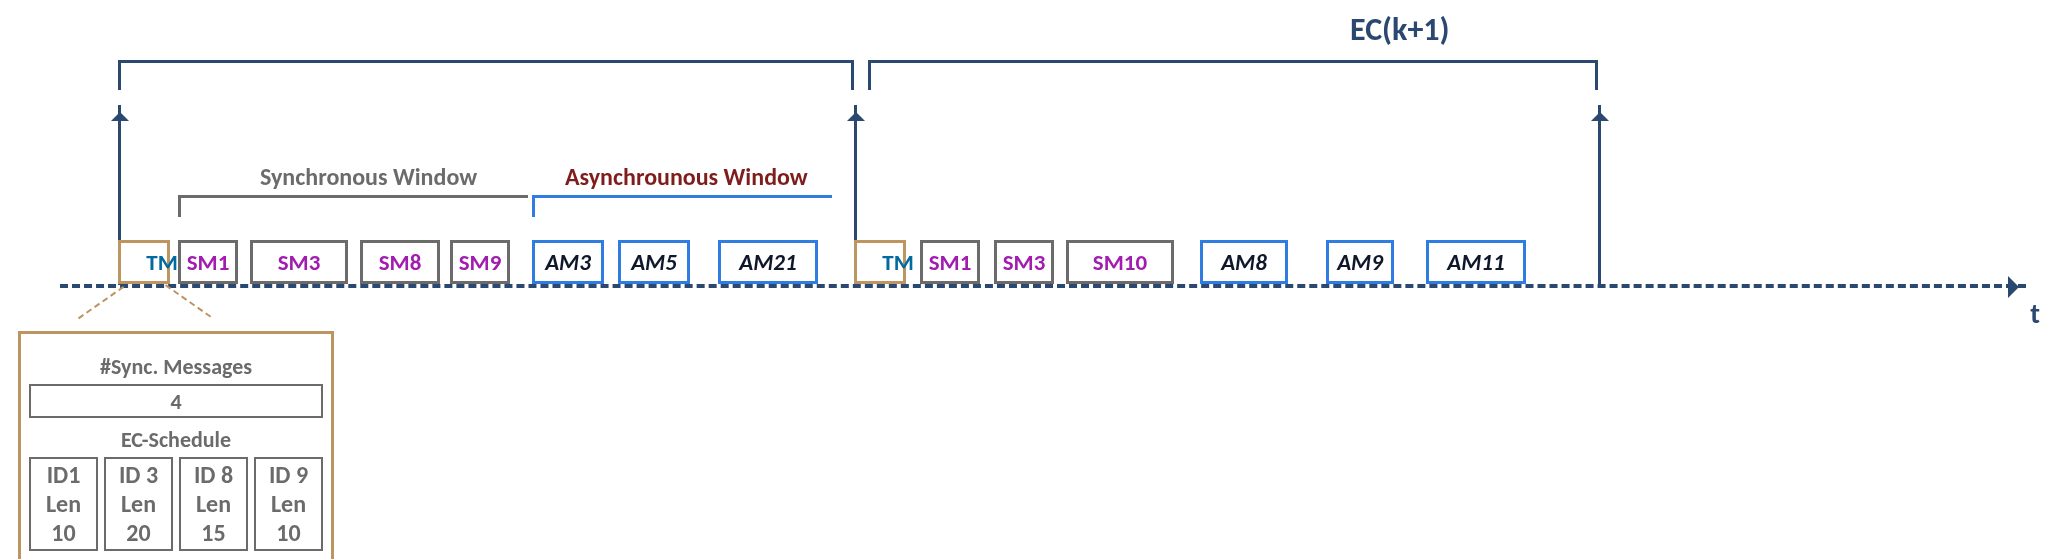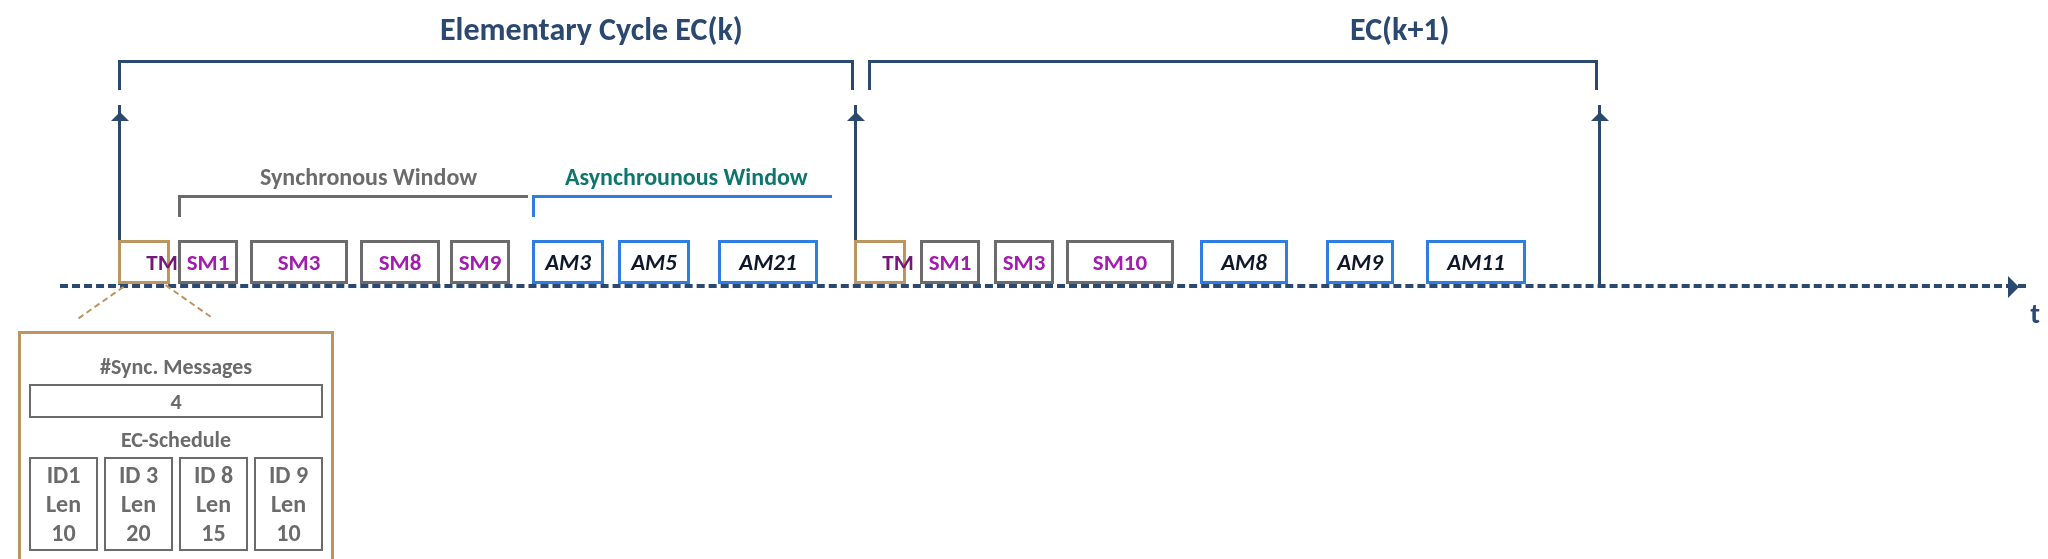--- a/index.html
+++ b/index.html
@@ -22,56 +22,55 @@
 
   
   .sub{position:absolute;top:195px;height:22px;border-top:3px solid;}
   .sub::before,.sub::after{content:"";position:absolute;top:-3px;width:3px;height:22px;}
   .sub.sync{left:178px;width:350px;border-color:#6b6b6b;}
   .sub.sync::before,.sub.sync::after{background:#6b6b6b;}
   .sub.async{left:532px;width:300px;border-color:#2f7de0;}
   .sub.async::before,.sub.async::after{background:#2f7de0;}
   .sublabel{position:absolute;top:162px;font-size:24px;font-weight:600;}
   .sublabel.sync{left:260px;color:#6b6b6b;}
-  .sublabel.async{left:565px;color:#0f766e;}
+  .sublabel.async{left:565px;color:#7f1d1d;}
 
   
   .varrow{position:absolute;top:105px;width:3px;height:180px;background:#2b4870;}
   .varrow::before{content:"";position:absolute;top:-2px;left:-7px;border:9px solid transparent;border-bottom-color:#2b4870;}
   .va1{left:118px;} .va2{left:854px;} .va3{left:1598px;}
 
   
   .axis{position:absolute;left:60px;top:284px;right:22px;height:0;border-top:4px dashed #2b4870;}
   .axis::after{content:"";position:absolute;right:-4px;top:-12px;border:11px solid transparent;border-left-color:#2b4870;}
   .t-lbl{position:absolute;right:8px;top:296px;font-weight:700;font-size:28px;color:#2b4870;}
 
   
   .row{position:absolute;top:240px;left:0;right:0;height:44px;}
   .box{position:absolute;top:0;height:44px;box-sizing:border-box;border:3px solid;background:#fff;
        display:flex;align-items:center;justify-content:center;
        font-weight:700;font-size:23px;}
-  .tm {border-color:#bc9560;color:#701a75;padding-left:36px;}
+  .tm {border-color:#bc9560;color:#0369a1;padding-left:36px;}
   .sm {border-color:#6b6b6b;color:#a21caf;}
   .am {border-color:#2f7de0;color:#0f172a;font-style:italic;}
 
   
   .leader{position:absolute;border-left:2px dashed #bc9560;transform-origin:top left;}
   .panel{position:absolute;left:18px;top:331px;width:316px;border:3px solid #bc9560;
          padding:19px 8px 8px 8px;box-sizing:border-box;font-weight:600;color:#6b6b6b;}
   .panel .hdr{text-align:center;font-size:22px;margin:0 0 4px 0;}
   .panel .valbox{border:2px solid #6b6b6b;height:30px;display:flex;align-items:center;justify-content:center;font-size:22px;margin-bottom:8px;}
   .sched{display:flex;gap:6px;}
   .cell{flex:1;border:2px solid #6b6b6b;padding:2px 4px;text-align:center;font-size:24px;line-height:1.2;}
 </style>
 </head>
 <body>
 
 <div class="wrap">
 
-  <div class="title ec1">Elementary Cycle EC(k)</div>
   <div class="title ec2">EC(k+1)</div>
 
   <div class="range r1"></div>
   <div class="range r2"></div>
 
   <div class="sublabel sync">Synchronous Window</div>
   <div class="sublabel async">Asynchrounous Window</div>
   <div class="sub sync"></div>
   <div class="sub async"></div>
 

